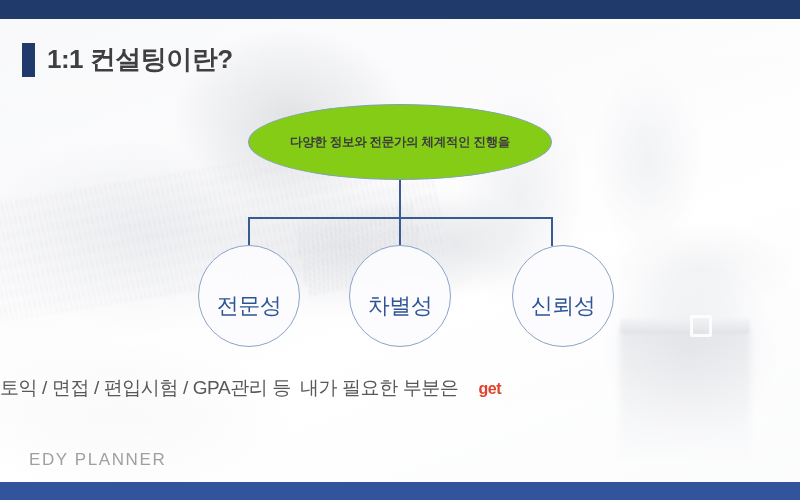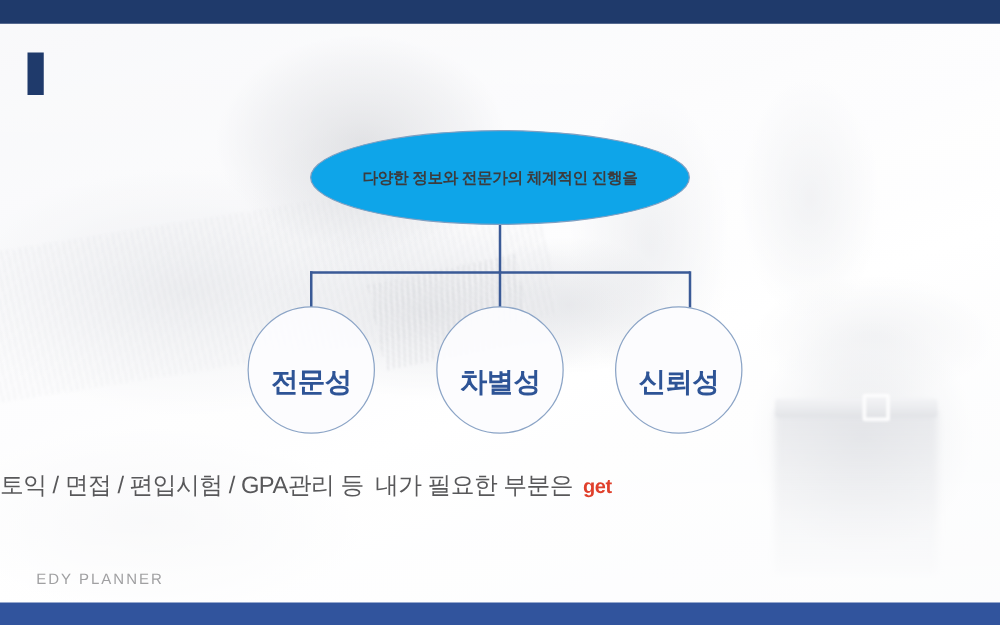--- a/index.html
+++ b/index.html
@@ -87,64 +87,64 @@
   .conn-stem  { left:399px; top:178px;  width:1.6px; height:40px; }
   .conn-horiz { left:248px; top:217px;  width:304px; height:1.6px; }
   .conn-l     { left:248px; top:217px;  width:1.6px; height:29px; }
   .conn-m     { left:399px; top:217px;  width:1.6px; height:29px; }
   .conn-r     { left:551px; top:217px;  width:1.6px; height:29px; }
 
   
   .ellipse {
     position:absolute; left:248px; top:104px; width:304px; height:76px;
     border-radius:50%;
-    background:#0ea5e9;
+    background:#84cc16;
     border:1.2px solid #7e9fc2;
     display:flex; flex-direction:column; align-items:center; justify-content:center;
     gap:4px;
   }
   .ellipse-line {
     font-size:12.5px; font-weight:bold; color:#3c3c3e; letter-spacing:-0.3px;
     white-space:nowrap;
   }
 
   
   .circle {
     position:absolute; width:102px; height:102px; top:245px;
     border-radius:50%;
     background:rgba(252,252,254,.93);
     border:1.2px solid #8ba4c6;
     display:flex; align-items:center; justify-content:center;
   }
   .circle-1 { left:198px; }
   .circle-2 { left:349px;text-align:right; }
-  .circle-3 { left:492px; }
+  .circle-3 { left:512px; }
   .circle-label {
-    font-size:22px; font-weight:bold; color:#2e5496; letter-spacing:-0.5px;
+    font-size:22px; font-weight:normal; color:#2e5496; letter-spacing:-0.5px;
     white-space:nowrap;
     margin-top:19px;
   }
 
   
   .copy {
     position:absolute; left:0; top:375px; width:800px;
     display:flex; flex-direction:row; align-items:center; gap:9px;
   }
   .copy-line {
     font-size:19px; color:#58585a; letter-spacing:-0.4px; white-space:nowrap;
   }
-  .copy-line-2 { display:flex; align-items:baseline; gap:4px; }
+  .copy-line-2 { display:flex; align-items:baseline; gap:16px; }
   .copy-accent {
     font-size:16px; font-weight:bold; color:#e0402c; padding:0 4px;
   }
 
   
   .footer {
     position:absolute; left:29px; bottom:30px;
-    font-size:12px; color:#a0a0a2; letter-spacing:1.6px;
+    font-size:17px; color:#a0a0a2; letter-spacing:1.6px;
   }
 </style>
 </head>
 <body>
 
 <div id="slide">
 
   <div class="photo">
     <div class="sleeve"></div>
     <div class="cuff"></div>
@@ -152,20 +152,21 @@
     <div class="belt"></div>
     <div class="belt-buckle"></div>
     <div class="photo-veil"></div>
   </div>
 
   <div class="bar-top"></div>
   <div class="bar-bottom"></div>
 
   <div class="title-wrap">
     <div class="title-bar"></div>
+    <div class="title-text">1:1 컨설팅이란?</div>
   </div>
 
   <div class="conn conn-stem"></div>
   <div class="conn conn-horiz"></div>
   <div class="conn conn-l"></div>
   <div class="conn conn-m"></div>
   <div class="conn conn-r"></div>
 
   <div class="ellipse">
     <div class="ellipse-line">다양한 정보와 전문가의 체계적인 진행을</div>

